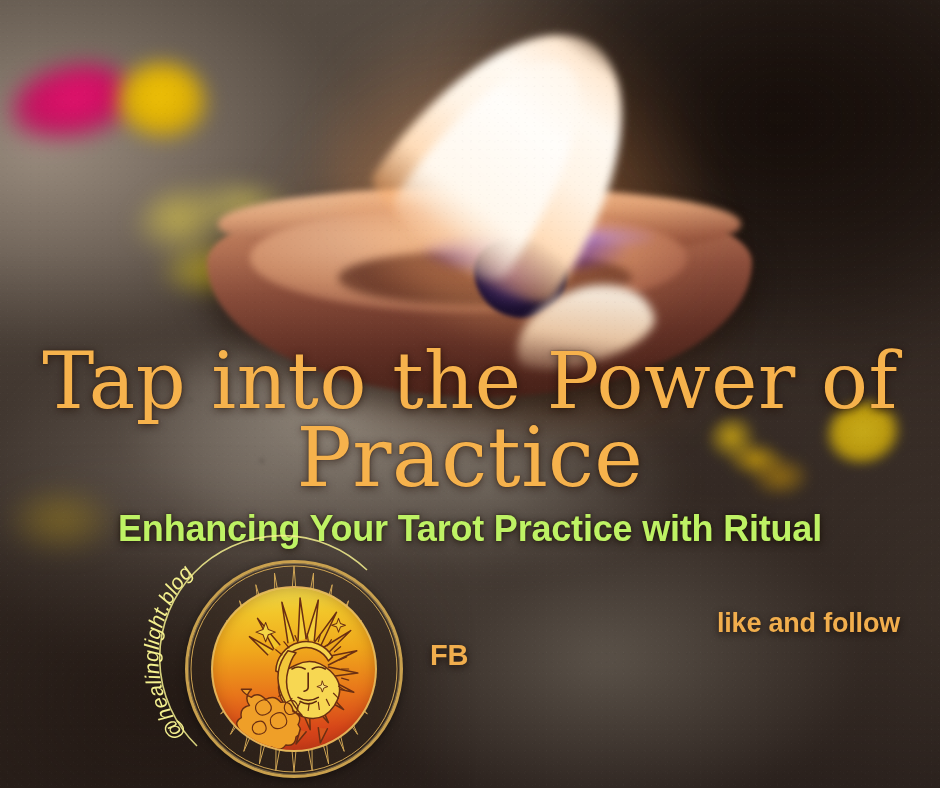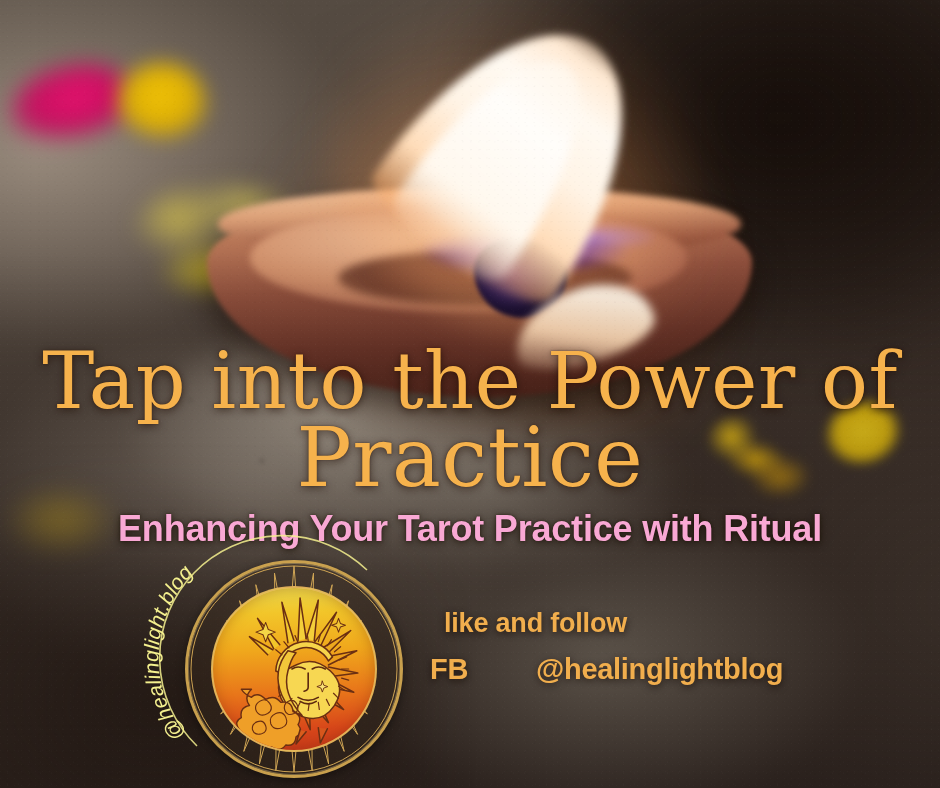--- a/index.html
+++ b/index.html
@@ -320,21 +320,21 @@
 
   .subtitle {
     position: absolute;
     left: 0; right: 0;
     top: 478px;
     text-align: center;
     font-family: "Liberation Sans", sans-serif;
     font-weight: bold;
     font-size: 36px;
     letter-spacing: -0.2px;
-    color: #f9a8d4;
+    color: #bef264;
     text-shadow: 0 2px 8px rgba(22,14,4,0.8), 0 0 3px rgba(30,18,4,0.6);
     white-space: nowrap;
   }
 
   
   .logo {
     position: absolute;
     left: 185px;
     top: 560px;
     width: 218px;
@@ -399,32 +399,31 @@
     left: 430px;
     top: 608px;
     width: 470px;
     font-family: "Liberation Sans", sans-serif;
     font-weight: bold;
     color: #f1ae4d;
     text-shadow: 0 2px 7px rgba(20,10,4,0.72);
   }
   .social-head {
     font-size: 27px;
-    text-align: left;
+    text-align: right;
     padding-left: 14px;
-    margin-bottom: 14px;
+    margin-bottom: 0;
     letter-spacing: -0.2px;
   }
   .social-row {
     display: flex;
     align-items: flex-start;
     font-size: 29px;
     letter-spacing: -0.3px;
     margin-bottom: 2px;
-    gap: 44px;
   }
   .social-row .net {
     width: 62px;
     flex: 0 0 62px;
   }
   .social-row .net.ig {
     width: 50px;
     flex: 0 0 50px;
   }
   .social-row .handle {
@@ -560,18 +559,17 @@
       </text>
       <path d="M 30 206 A 113 113 0 0 1 200 30" fill="none" stroke="#f4f08e" stroke-width="1.6" opacity="0.85"></path>
     </svg>
   </div>
 
   <div class="social">
     <div class="social-head">like and follow</div>
 
     <div class="social-row">
       <span class="net fb">FB</span>
-      <span class="handle">@healinglightblog</span>
     </div>
 
   </div>
 
 </div>
 
 </body></html>

